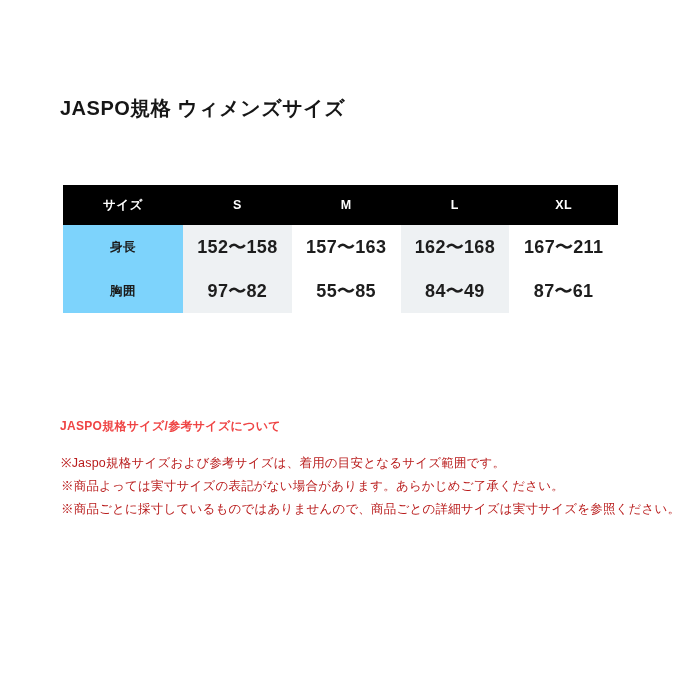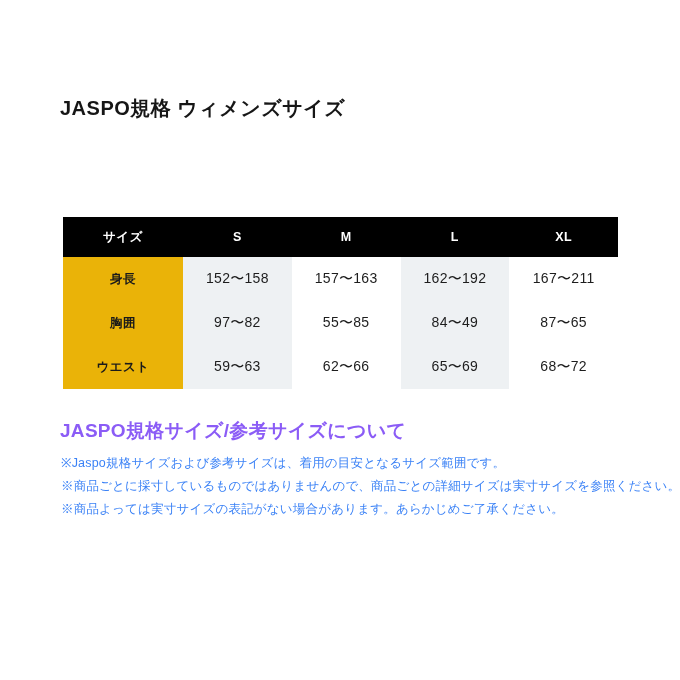--- a/index.html
+++ b/index.html
@@ -32,21 +32,20 @@
   .table-wrap {
     position: absolute;
     left: 63px;
     top: 185px;
     width: 555px;
   }
   table.size-table {
     border-collapse: collapse;
     width: 555px;
     table-layout: fixed;
-    margin-top: 32px;
   }
   table.size-table th,
   table.size-table td {
     text-align: center;
     font-size: 12px;
     font-weight: bold;
     padding: 0;
     height: 44px;
     vertical-align: middle;
     color: #1d1d1d;
@@ -55,55 +54,55 @@
     background: #000000;
     color: #ffffff;
     height: 40px;
     font-size: 12.5px;
     letter-spacing: 0.5px;
   }
   table.size-table thead th.head-label {
     width: 120px;
   }
   table.size-table tbody th.row-label {
-    background: #eab308;
+    background: #7dd3fc;
     font-size: 12.5px;
     color: #1a1a1a;
     text-align: center;
     width: 120px;
     letter-spacing: 0.5px;
   }
   table.size-table tbody td {
     background: #ffffff;
-    font-size: 14px;
-    font-weight: normal;
+    font-size: 18px;
+    font-weight: bold;
     letter-spacing: 0.3px;
   }
   table.size-table tbody td.shade {
     background: #eef1f3;
   }
   .subtitle {
     position: absolute;
     left: 60px;
     top: 418px;
-    font-size: 19px;
+    font-size: 12px;
     font-weight: bold;
     letter-spacing: 0.3px;
-    color: #8b5cf6;
+    color: #ef4444;
   }
   .notes {
     position: absolute;
     left: 61px;
     top: 452px;
     width: 570px;
   }
   .notes .note {
     font-size: 12.5px;
     line-height: 23px;
-    color: #3b82f6;
+    color: #b91c1c;
     letter-spacing: 0.2px;
     white-space: nowrap;
   }
 </style>
 </head>
 <body>
 
 <div class="page">
 
   <div class="title">JASPO規格 ウィメンズサイズ</div>
@@ -117,42 +116,35 @@
           <th>M</th>
           <th>L</th>
           <th>XL</th>
         </tr>
       </thead>
       <tbody>
         <tr>
           <th class="row-label">身長</th>
           <td class="shade">152〜158</td>
           <td>157〜163</td>
-          <td class="shade">162〜192</td>
+          <td class="shade">162〜168</td>
           <td>167〜211</td>
         </tr>
         <tr>
           <th class="row-label">胸囲</th>
           <td class="shade">97〜82</td>
           <td>55〜85</td>
           <td class="shade">84〜49</td>
-          <td>87〜65</td>
-        </tr>
-        <tr>
-          <th class="row-label">ウエスト</th>
-          <td class="shade">59〜63</td>
-          <td>62〜66</td>
-          <td class="shade">65〜69</td>
-          <td>68〜72</td>
+          <td>87〜61</td>
         </tr>
       </tbody>
     </table>
   </div>
 
   <div class="subtitle">JASPO規格サイズ/参考サイズについて</div>
 
   <div class="notes">
     <div class="note">※Jaspo規格サイズおよび参考サイズは、着用の目安となるサイズ範囲です。</div>
+    <div class="note">※商品よっては実寸サイズの表記がない場合があります。あらかじめご了承ください。</div>
     <div class="note">※商品ごとに採寸しているものではありませんので、商品ごとの詳細サイズは実寸サイズを参照ください。</div>
-    <div class="note">※商品よっては実寸サイズの表記がない場合があります。あらかじめご了承ください。</div>
   </div>
 
 </div>
 
 </body></html>

